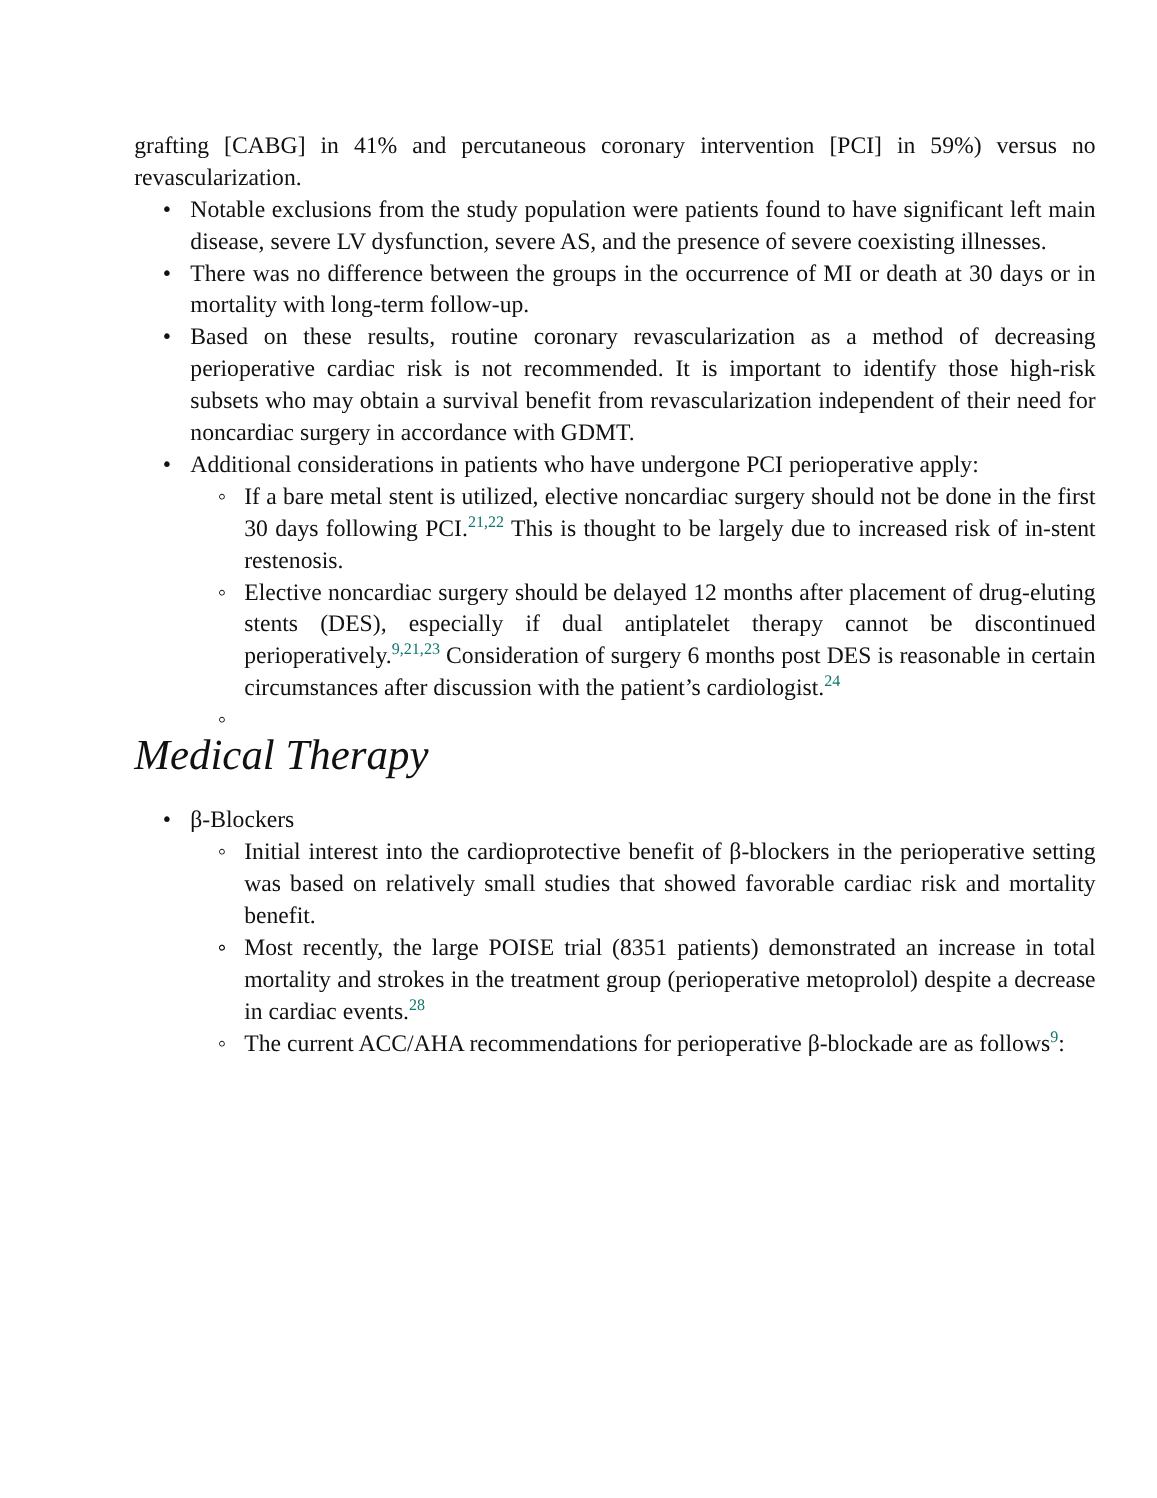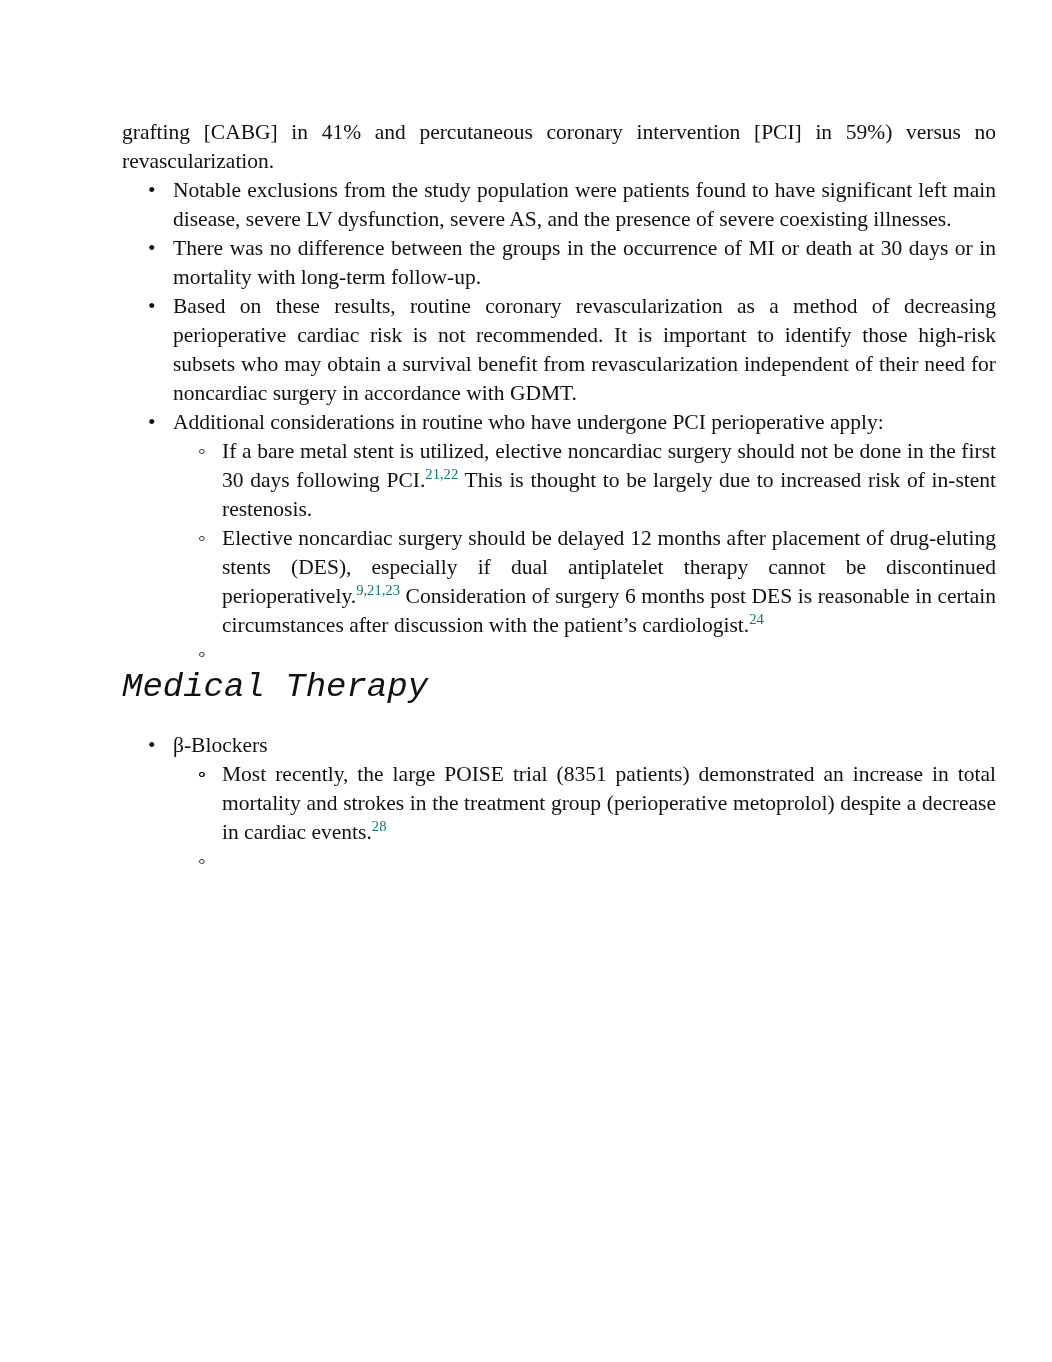--- a/index.html
+++ b/index.html
@@ -22,24 +22,24 @@
   sup.ref {
     color: #0f766e;
     font-size: 68%;
     line-height: 0;
   }
   .li1 { position: relative; padding-left: 51px; }
   .li1 > .m1 { position: absolute; left: 26px; top: 0; }
   .li2 { position: relative; padding-left: 100px; }
   .li2 > .m2 { position: absolute; left: 76px; top: 0; }
   h1.heading {
-    font-family: Liberation Mono, monospace;
+    font-family: Liberation Serif, serif;
     font-style: italic;
     font-weight: normal;
-    font-size: 34px;
+    font-size: 39px;
     line-height: 42px;
     margin: 26px 0 23px 0;
     color: #111111;
   }
 </style>
 </head>
 <body>
 
 <div class="content">
 
@@ -55,21 +55,21 @@
     <div class="txt"><span>There was no difference between the groups in the occurrence of MI or death at 30 days or in mortality with long-term follow-up.</span></div>
   </div>
 
   <div class="li1">
     <span class="m1">•</span>
     <div class="txt"><span class="b">Based on these results, routine coronary revascularization as a method of decreasing perioperative cardiac risk is not recommended</span><span>. It is important to identify those high-risk subsets who may obtain a survival benefit from revascularization independent of their need for noncardiac surgery in accordance with GDMT.</span></div>
   </div>
 
   <div class="li1">
     <span class="m1">•</span>
-    <div class="txt"><span>Additional considerations in routine </span><span class="b">who have undergone PCI perioperative</span><span> apply:</span></div>
+    <div class="txt"><span>Additional considerations in patients </span><span class="b">who have undergone PCI perioperative</span><span> apply:</span></div>
   </div>
 
   <div class="li2">
     <span class="m2">◦</span>
     <div class="txt"><span>If a </span><span class="b">bare metal stent</span><span> is utilized, elective noncardiac surgery should not be done in the first 30 days following PCI.</span><sup class="ref">21,22</sup><span> This is thought to be largely due to increased risk of in-stent restenosis.</span></div>
   </div>
 
   <div class="li2">
     <span class="m2">◦</span>
     <div class="txt"><span>Elective noncardiac surgery should be delayed 12 months after placement of </span><span class="b">drug-eluting stents (DES)</span><span>, especially if dual antiplatelet therapy cannot be discontinued perioperatively.</span><sup class="ref">9,21,23</sup><span> Consideration of surgery 6 months post DES is reasonable in certain circumstances after discussion with the patient’s cardiologist.</span><sup class="ref">24</sup></div>
@@ -81,28 +81,30 @@
 
   <h1 class="heading">Medical Therapy</h1>
 
   <div class="li1">
     <span class="m1">•</span>
     <div class="txt"><span class="b">β-Blockers</span></div>
   </div>
 
   <div class="li2">
     <span class="m2">◦</span>
+    <div class="txt"><span>Initial interest into the cardioprotective benefit of β-blockers in the perioperative setting was based on relatively small studies that showed favorable cardiac risk and mortality benefit.</span></div>
   </div>
 
   <div class="li2">
     <span class="m2">◦</span>
   </div>
 
   <div class="li2">
     <span class="m2">◦</span>
     <div class="txt"><span>Most recently, the large POISE trial (8351 patients) demonstrated an increase in total mortality and strokes in the treatment group (perioperative metoprolol) despite a decrease in cardiac events.</span><sup class="ref">28</sup></div>
   </div>
 
   <div class="li2">
     <span class="m2">◦</span>
+    <div class="txt"><span>The current ACC/AHA recommendations for perioperative β-blockade are as follows</span><sup class="ref">9</sup><span>:</span></div>
   </div>
 
 </div>
 
 </body></html>

